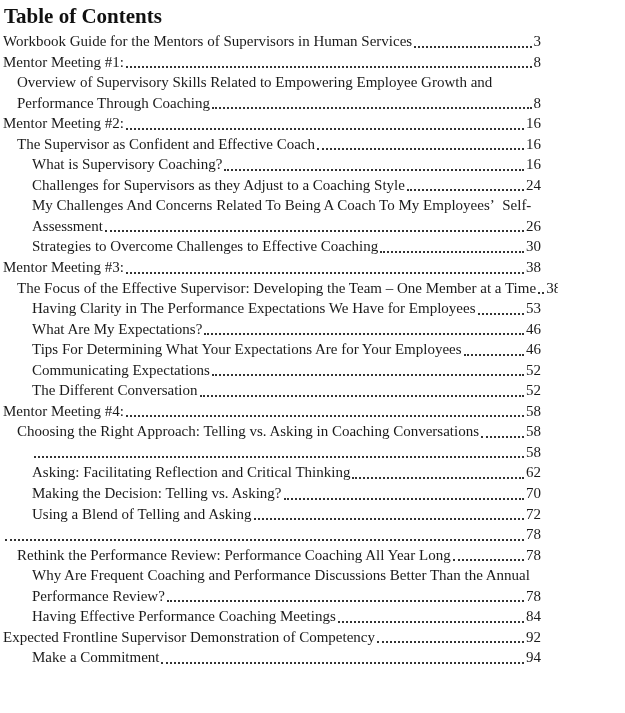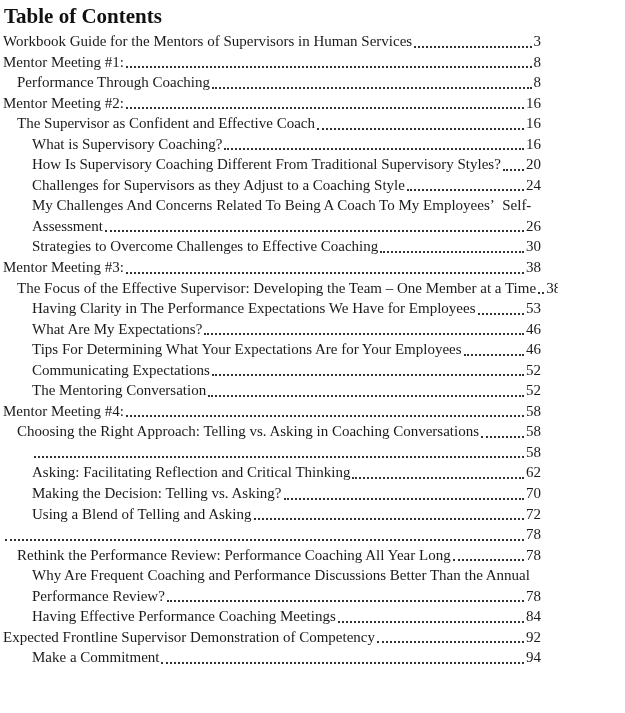--- a/index.html
+++ b/index.html
@@ -55,20 +55,21 @@
         </div>
       </div>
       <div class="entry lvl-1">
         <div class="line">
           <span class="text">Mentor Meeting #1:</span>
           <span class="leader"></span>
           <span class="page-num">8</span>
         </div>
       </div>
       <div class="entry lvl-2">
+        <div class="wrap-line">Overview of Supervisory Skills Related to Empowering Employee Growth and</div>
         <div class="line">
           <span class="text">Performance Through Coaching</span>
           <span class="leader"></span>
           <span class="page-num">8</span>
         </div>
       </div>
       <div class="entry lvl-1">
         <div class="line">
           <span class="text">Mentor Meeting #2:</span>
           <span class="leader"></span>
@@ -84,27 +85,20 @@
       </div>
       <div class="entry lvl-3">
         <div class="line">
           <span class="text">What is Supervisory Coaching?</span>
           <span class="leader"></span>
           <span class="page-num">16</span>
         </div>
       </div>
       <div class="entry lvl-3">
         <div class="line">
-          <span class="text">How Is Supervisory Coaching Different From Traditional Supervisory Styles?</span>
-          <span class="leader"></span>
-          <span class="page-num">20</span>
-        </div>
-      </div>
-      <div class="entry lvl-3">
-        <div class="line">
           <span class="text">Challenges for Supervisors as they Adjust to a Coaching Style</span>
           <span class="leader"></span>
           <span class="page-num">24</span>
         </div>
       </div>
       <div class="entry lvl-3">
         <div class="wrap-line">My Challenges And Concerns Related To Being A Coach To My Employees’&nbsp;&nbsp;Self-</div>
         <div class="line">
           <span class="text">Assessment</span>
           <span class="leader"></span>
@@ -155,21 +149,21 @@
       </div>
       <div class="entry lvl-3">
         <div class="line">
           <span class="text">Communicating Expectations</span>
           <span class="leader"></span>
           <span class="page-num">52</span>
         </div>
       </div>
       <div class="entry lvl-3">
         <div class="line">
-          <span class="text">The Mentoring Conversation</span>
+          <span class="text">The Different Conversation</span>
           <span class="leader"></span>
           <span class="page-num">52</span>
         </div>
       </div>
       <div class="entry lvl-1">
         <div class="line">
           <span class="text">Mentor Meeting #4:</span>
           <span class="leader"></span>
           <span class="page-num">58</span>
         </div>

